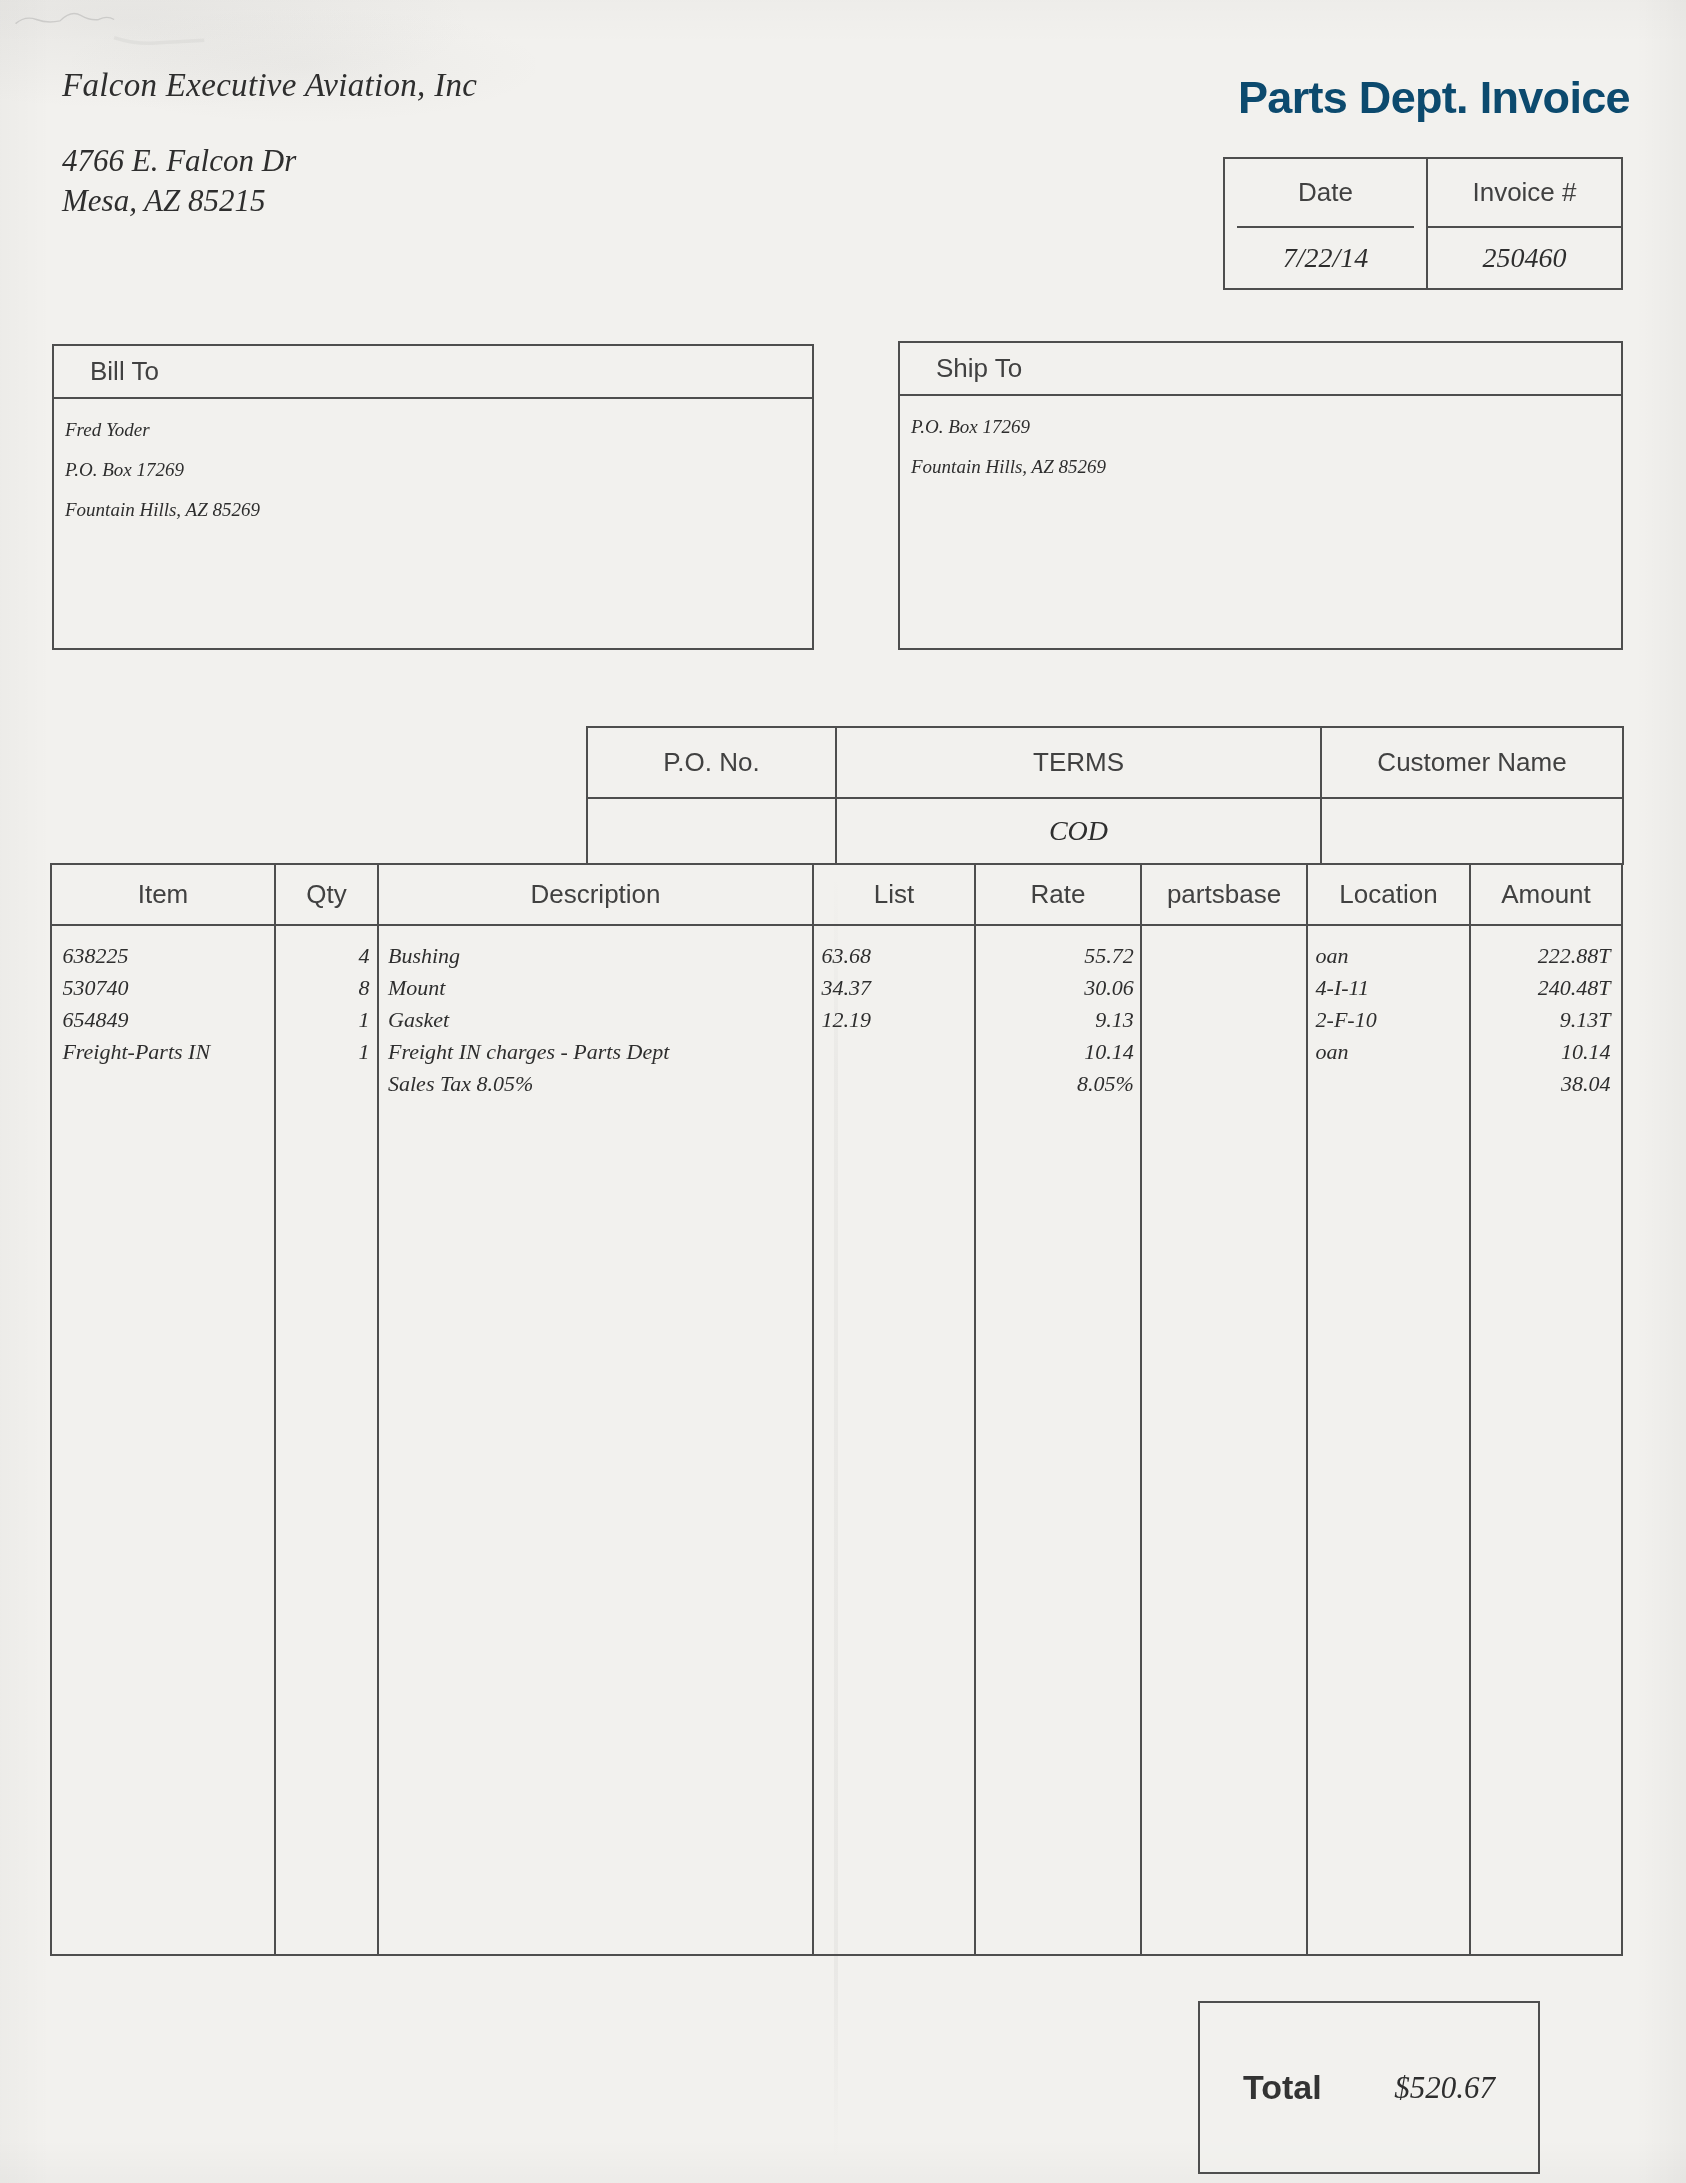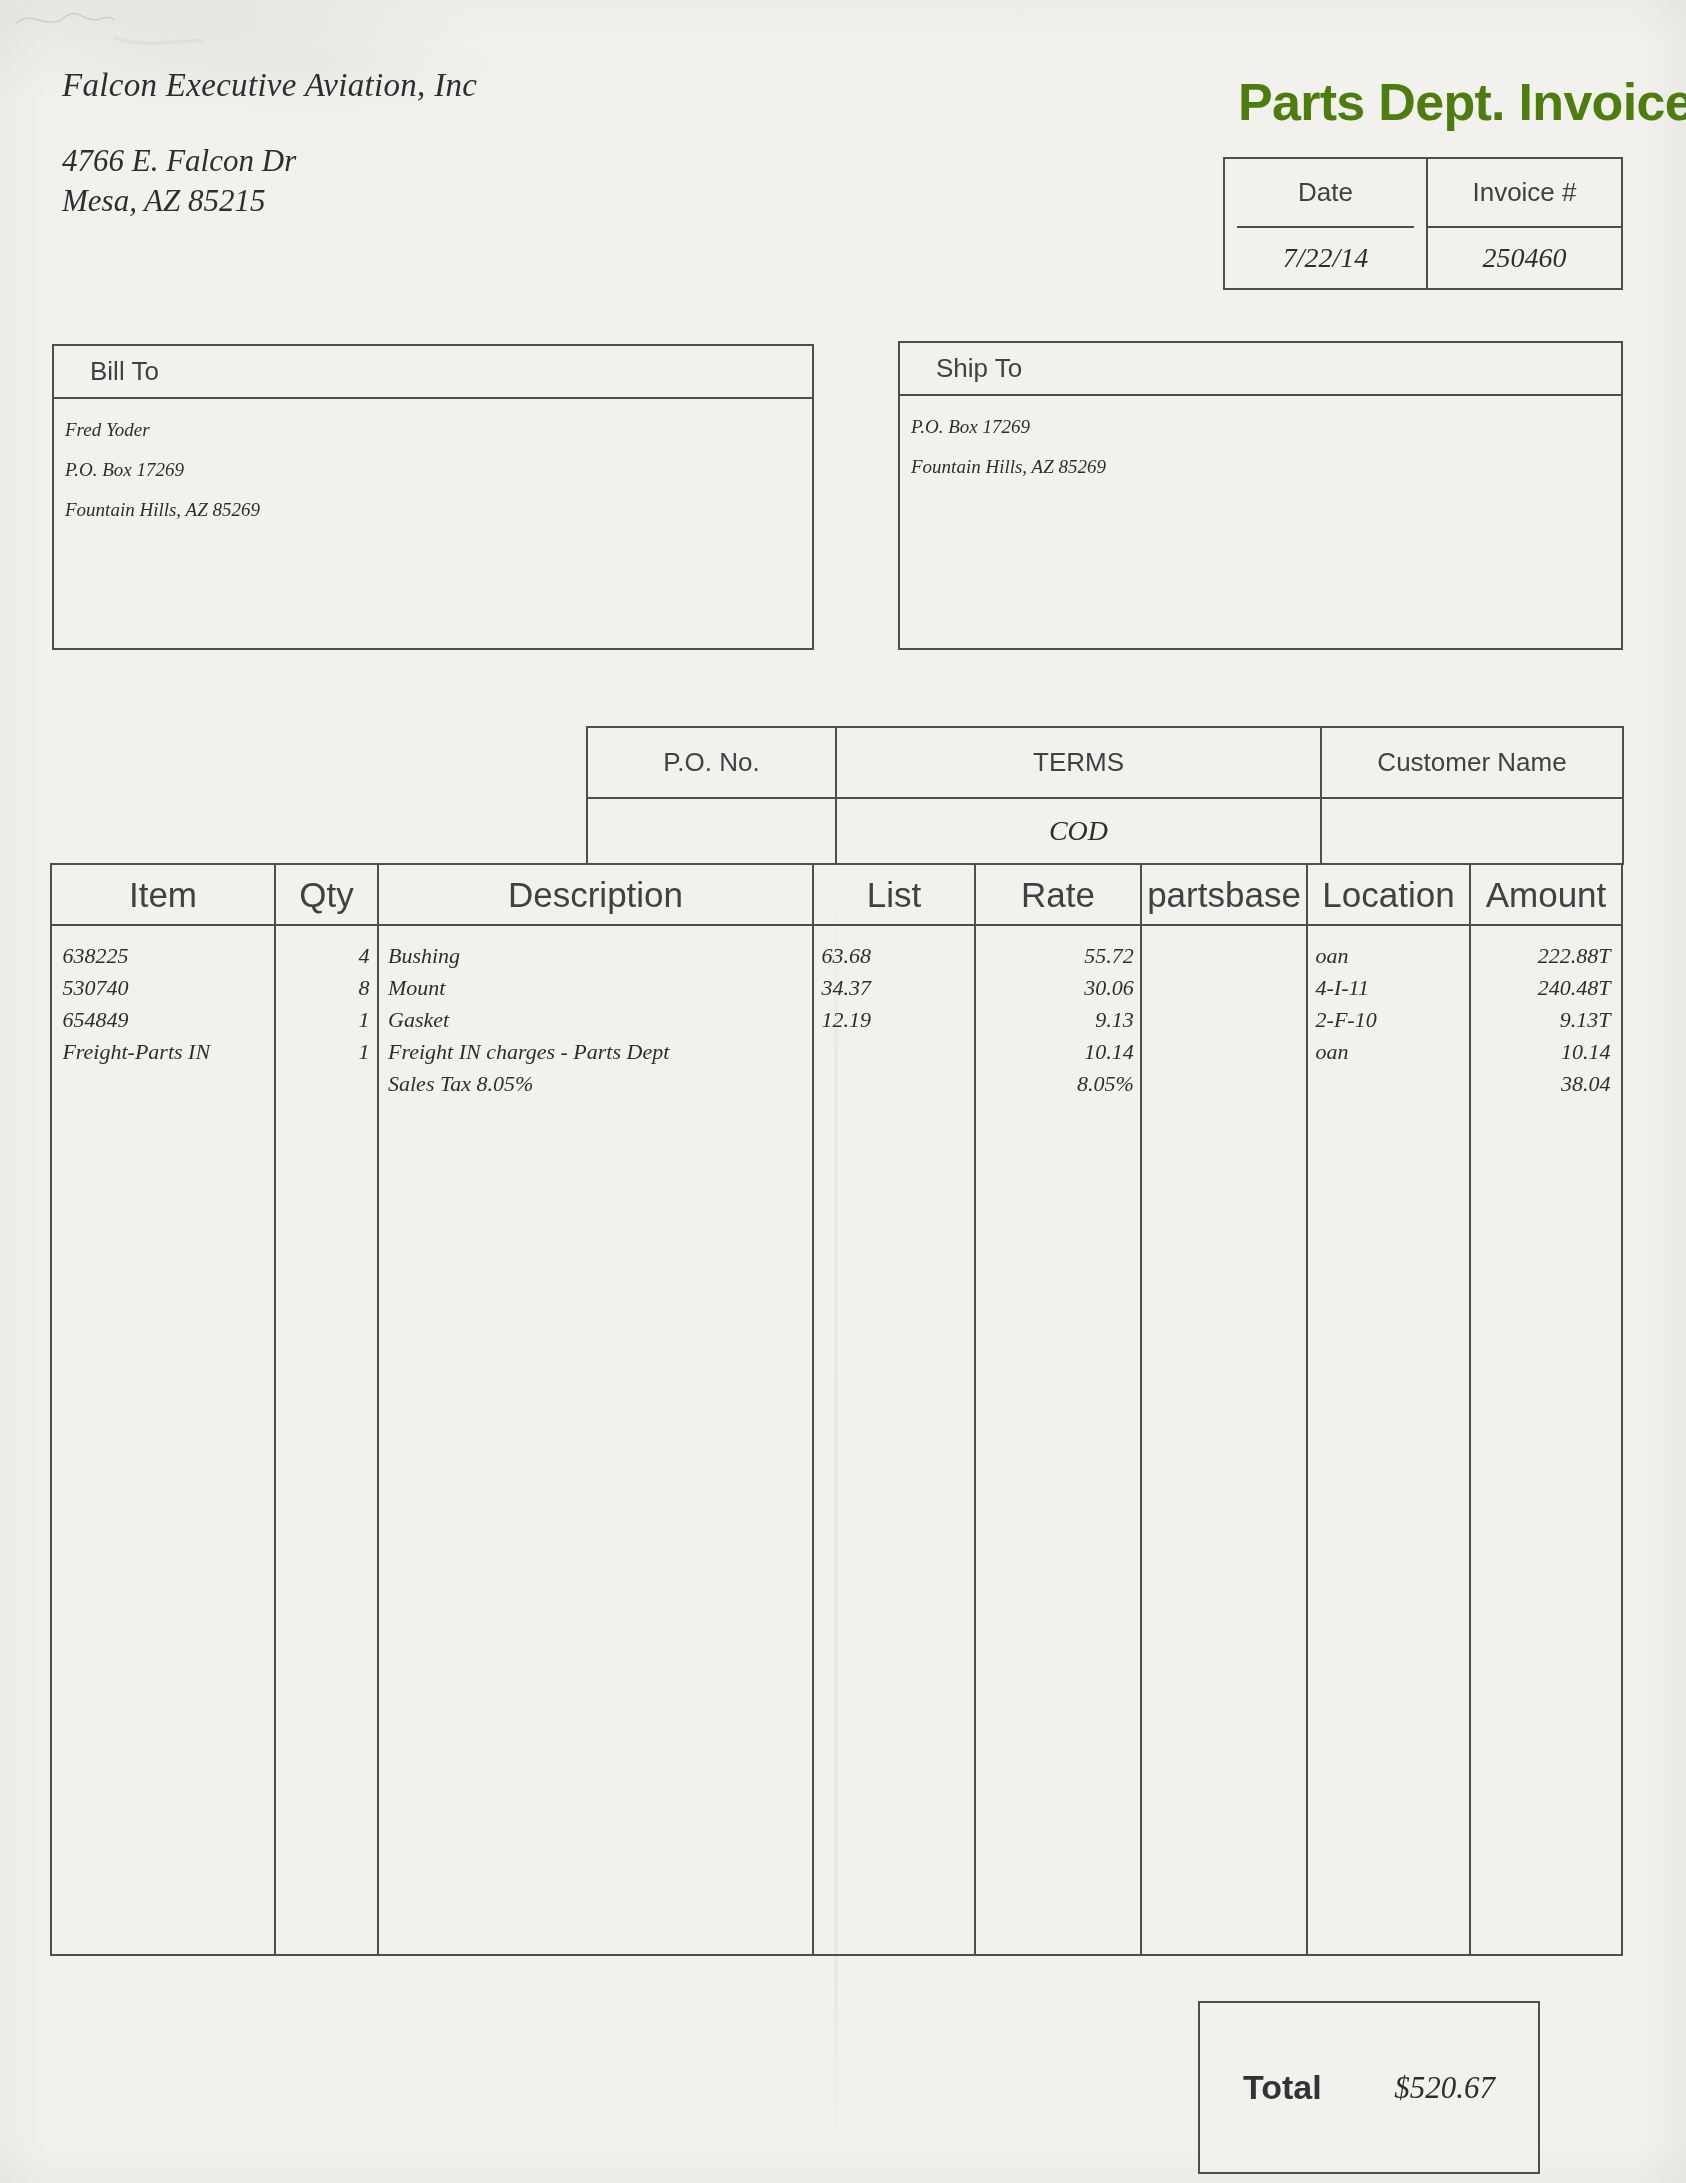--- a/index.html
+++ b/index.html
@@ -26,21 +26,21 @@
   .pencil-mark{position:absolute;left:9.7px;top:4.2px;opacity:0.35;}
 
   .serif{font-family:"Liberation Serif","DejaVu Serif",serif;color:#2e2e2e;font-style:italic;}
   .label{font-family:"Liberation Sans","DejaVu Sans",sans-serif;color:#414141;}
 
   .company-name{position:absolute;left:62px;top:67px;font-size:33px;letter-spacing:0.3px;}
   .company-address{position:absolute;left:62px;top:141px;font-size:31px;line-height:40px;}
 
   .doc-title{
     position:absolute;left:1238px;top:72px;width:384px;
-    font-size:52px;font-weight:bold;color:#4d7c0f;letter-spacing:-0.7px;white-space:nowrap;
+    font-size:45px;font-weight:bold;color:#0c4a6e;letter-spacing:-0.7px;white-space:nowrap;
   }
 
   
   .meta-table{
     position:absolute;left:1223px;top:157px;width:400px;height:133px;
     border:2.1px solid #4e4e4e;box-sizing:border-box;
     display:grid;grid-template-columns:189px 1fr;grid-template-rows:67px 1fr;
   }
   .meta-table .cell{display:flex;align-items:center;justify-content:center;box-sizing:border-box;margin-left:12px;}
   .meta-table .cell.bl{border-left:2.1px solid #4e4e4e;}
@@ -70,21 +70,21 @@
   
   .items-table{
     position:absolute;left:50px;top:863px;width:1573px;height:1093px;
     border:2.1px solid #4e4e4e;box-sizing:border-box;
     display:grid;
     grid-template-columns:222px 103px 435px 162px 166px 166px 163px 1fr;
     grid-template-rows:61px 1fr;
   }
   .items-table .hcell{
     display:flex;align-items:center;justify-content:center;
-    border-bottom:2.1px solid #4e4e4e;box-sizing:border-box;font-size:35px;
+    border-bottom:2.1px solid #4e4e4e;box-sizing:border-box;font-size:26px;
   }
   .items-table .bl{border-left:2.1px solid #4e4e4e;}
   .items-table .bcol{box-sizing:border-box;padding-top:14px;font-size:22px;}
   .items-table .ln{height:32px;line-height:32px;white-space:nowrap;overflow:visible;}
   .col-item .ln{text-align:left;padding-left:10.4px;}
   .col-qty .ln{text-align:right;padding-right:7.6px;}
   .col-desc .ln{text-align:left;padding-left:9px;}
   .col-list .ln{text-align:left;padding-left:7.6px;}
   .col-rate .ln{text-align:right;padding-right:6.2px;}
   .col-pb .ln{text-align:left;padding-left:7px;}

